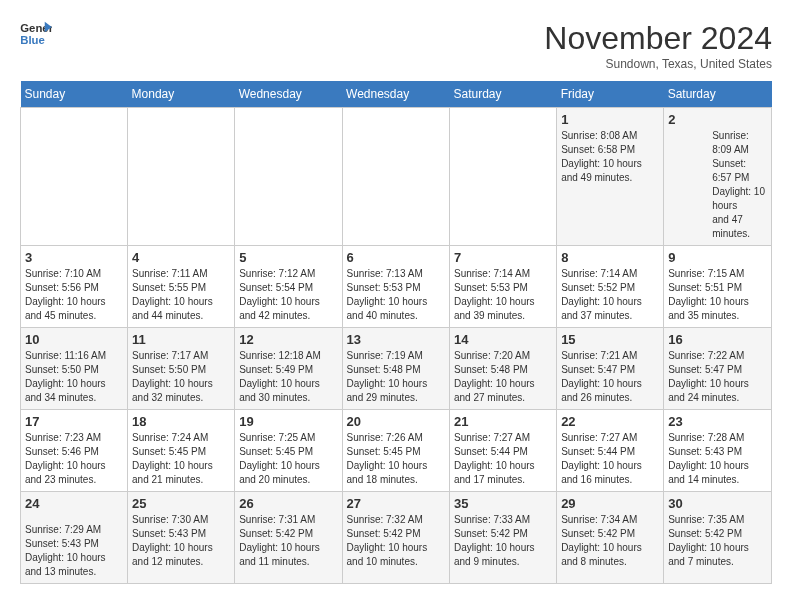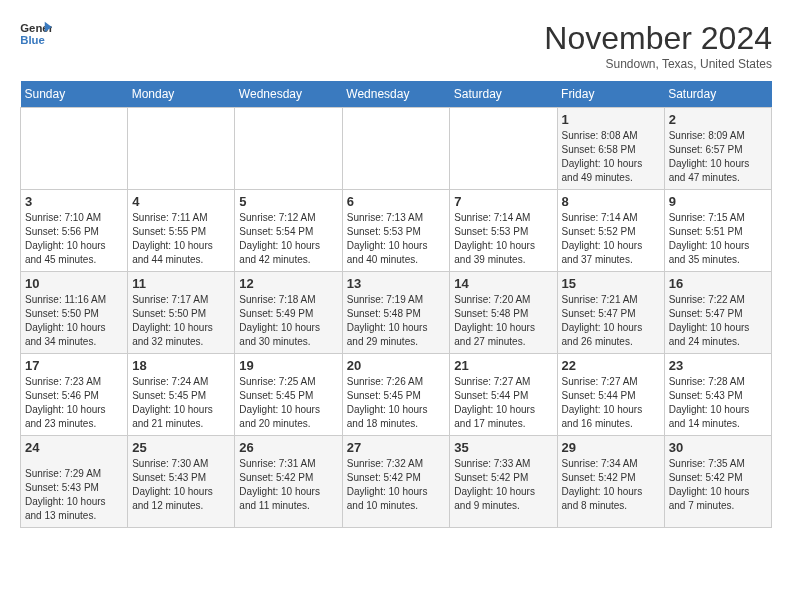--- a/index.html
+++ b/index.html
@@ -115,21 +115,21 @@
         <td class="empty-cell"></td>
         <td>
           <span class="day-num">1</span>
           <div class="day-info" style="white-space: pre-line;">Sunrise: 8:08 AM
 Sunset: 6:58 PM
 Daylight: 10 hours
 and 49 minutes.</div>
         </td>
         <td>
           <span class="day-num">2</span>
-          <div class="day-info" style="white-space: pre-line;">Sunrise: 8:09 AM
+          <div class="day-info" style="white-space: pre-line; margin-left: 44px;">Sunrise: 8:09 AM
 Sunset: 6:57 PM
 Daylight: 10 hours
 and 47 minutes.</div>
         </td>
       </tr>
       <tr>
         <td>
           <span class="day-num">3</span>
           <div class="day-info" style="white-space: pre-line;">Sunrise: 7:10 AM
 Sunset: 5:56 PM
@@ -189,21 +189,21 @@
         </td>
         <td>
           <span class="day-num">11</span>
           <div class="day-info" style="white-space: pre-line;">Sunrise: 7:17 AM
 Sunset: 5:50 PM
 Daylight: 10 hours
 and 32 minutes.</div>
         </td>
         <td>
           <span class="day-num">12</span>
-          <div class="day-info" style="white-space: pre-line;">Sunrise: 7:18 AM
+          <div class="day-info" style="white-space: pre-line;">Sunrise: 12:18 AM
 Sunset: 5:49 PM
 Daylight: 10 hours
 and 30 minutes.</div>
         </td>
         <td>
           <span class="day-num">13</span>
           <div class="day-info" style="white-space: pre-line;">Sunrise: 7:19 AM
 Sunset: 5:48 PM
 Daylight: 10 hours
 and 29 minutes.</div>

